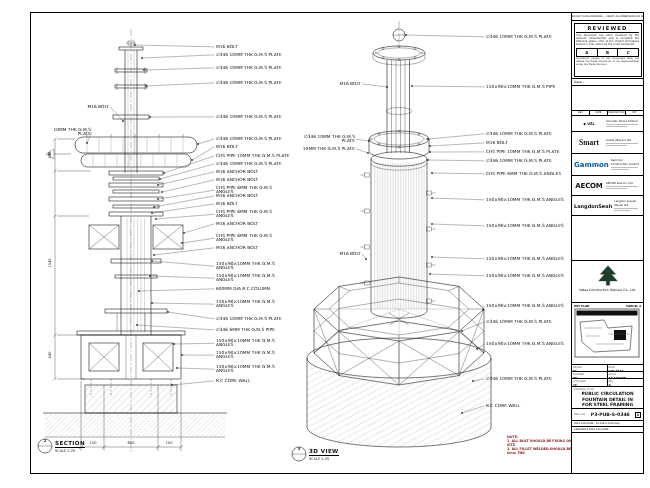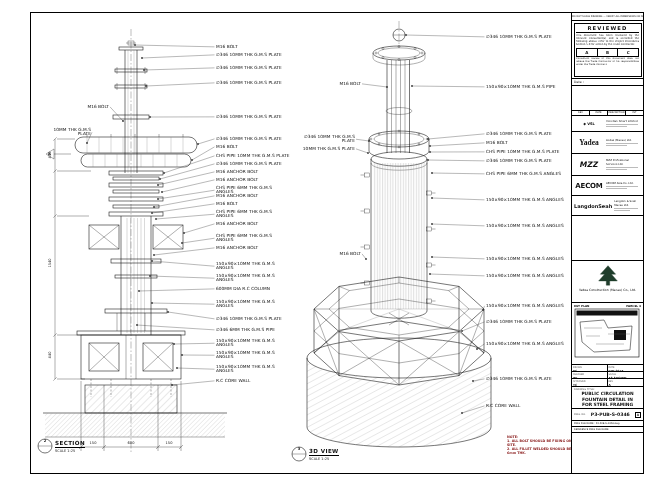--- a/index.html
+++ b/index.html
@@ -455,31 +455,31 @@
 
   <div class="tb-cons h16">
     <div class="cons-logo logo-0">◆ VSL</div>
     <div class="cons-text">
             <div class="cons-name">Venetian Smart Limited</div>
             <div class="addr-bar"></div>
             <div class="addr-bar short"></div>
           </div>
   </div>
   <div class="tb-cons h22">
-    <div class="cons-logo logo-1">Yadea</div>
+    <div class="cons-logo logo-1">Smart</div>
     <div class="cons-text">
             <div class="cons-name">Aedas (Macau) Ltd.</div>
             <div class="addr-bar"></div>
             <div class="addr-bar short"></div>
           </div>
   </div>
   <div class="tb-cons h22">
-    <div class="cons-logo logo-3">MZZ</div>
+    <div class="cons-logo logo-2">Gammon</div>
     <div class="cons-text">
-            <div class="cons-name">MZZ Professional Services Ltd.</div>
+            <div class="cons-name">Gammon Construction Limited</div>
             <div class="addr-bar"></div>
             <div class="addr-bar short"></div>
           </div>
   </div>
   <div class="tb-cons h20">
     <div class="cons-logo logo-4">AECOM</div>
     <div class="cons-text">
             <div class="cons-name">AECOM Asia Co. Ltd.</div>
             <div class="addr-bar"></div>
             <div class="addr-bar short"></div>

